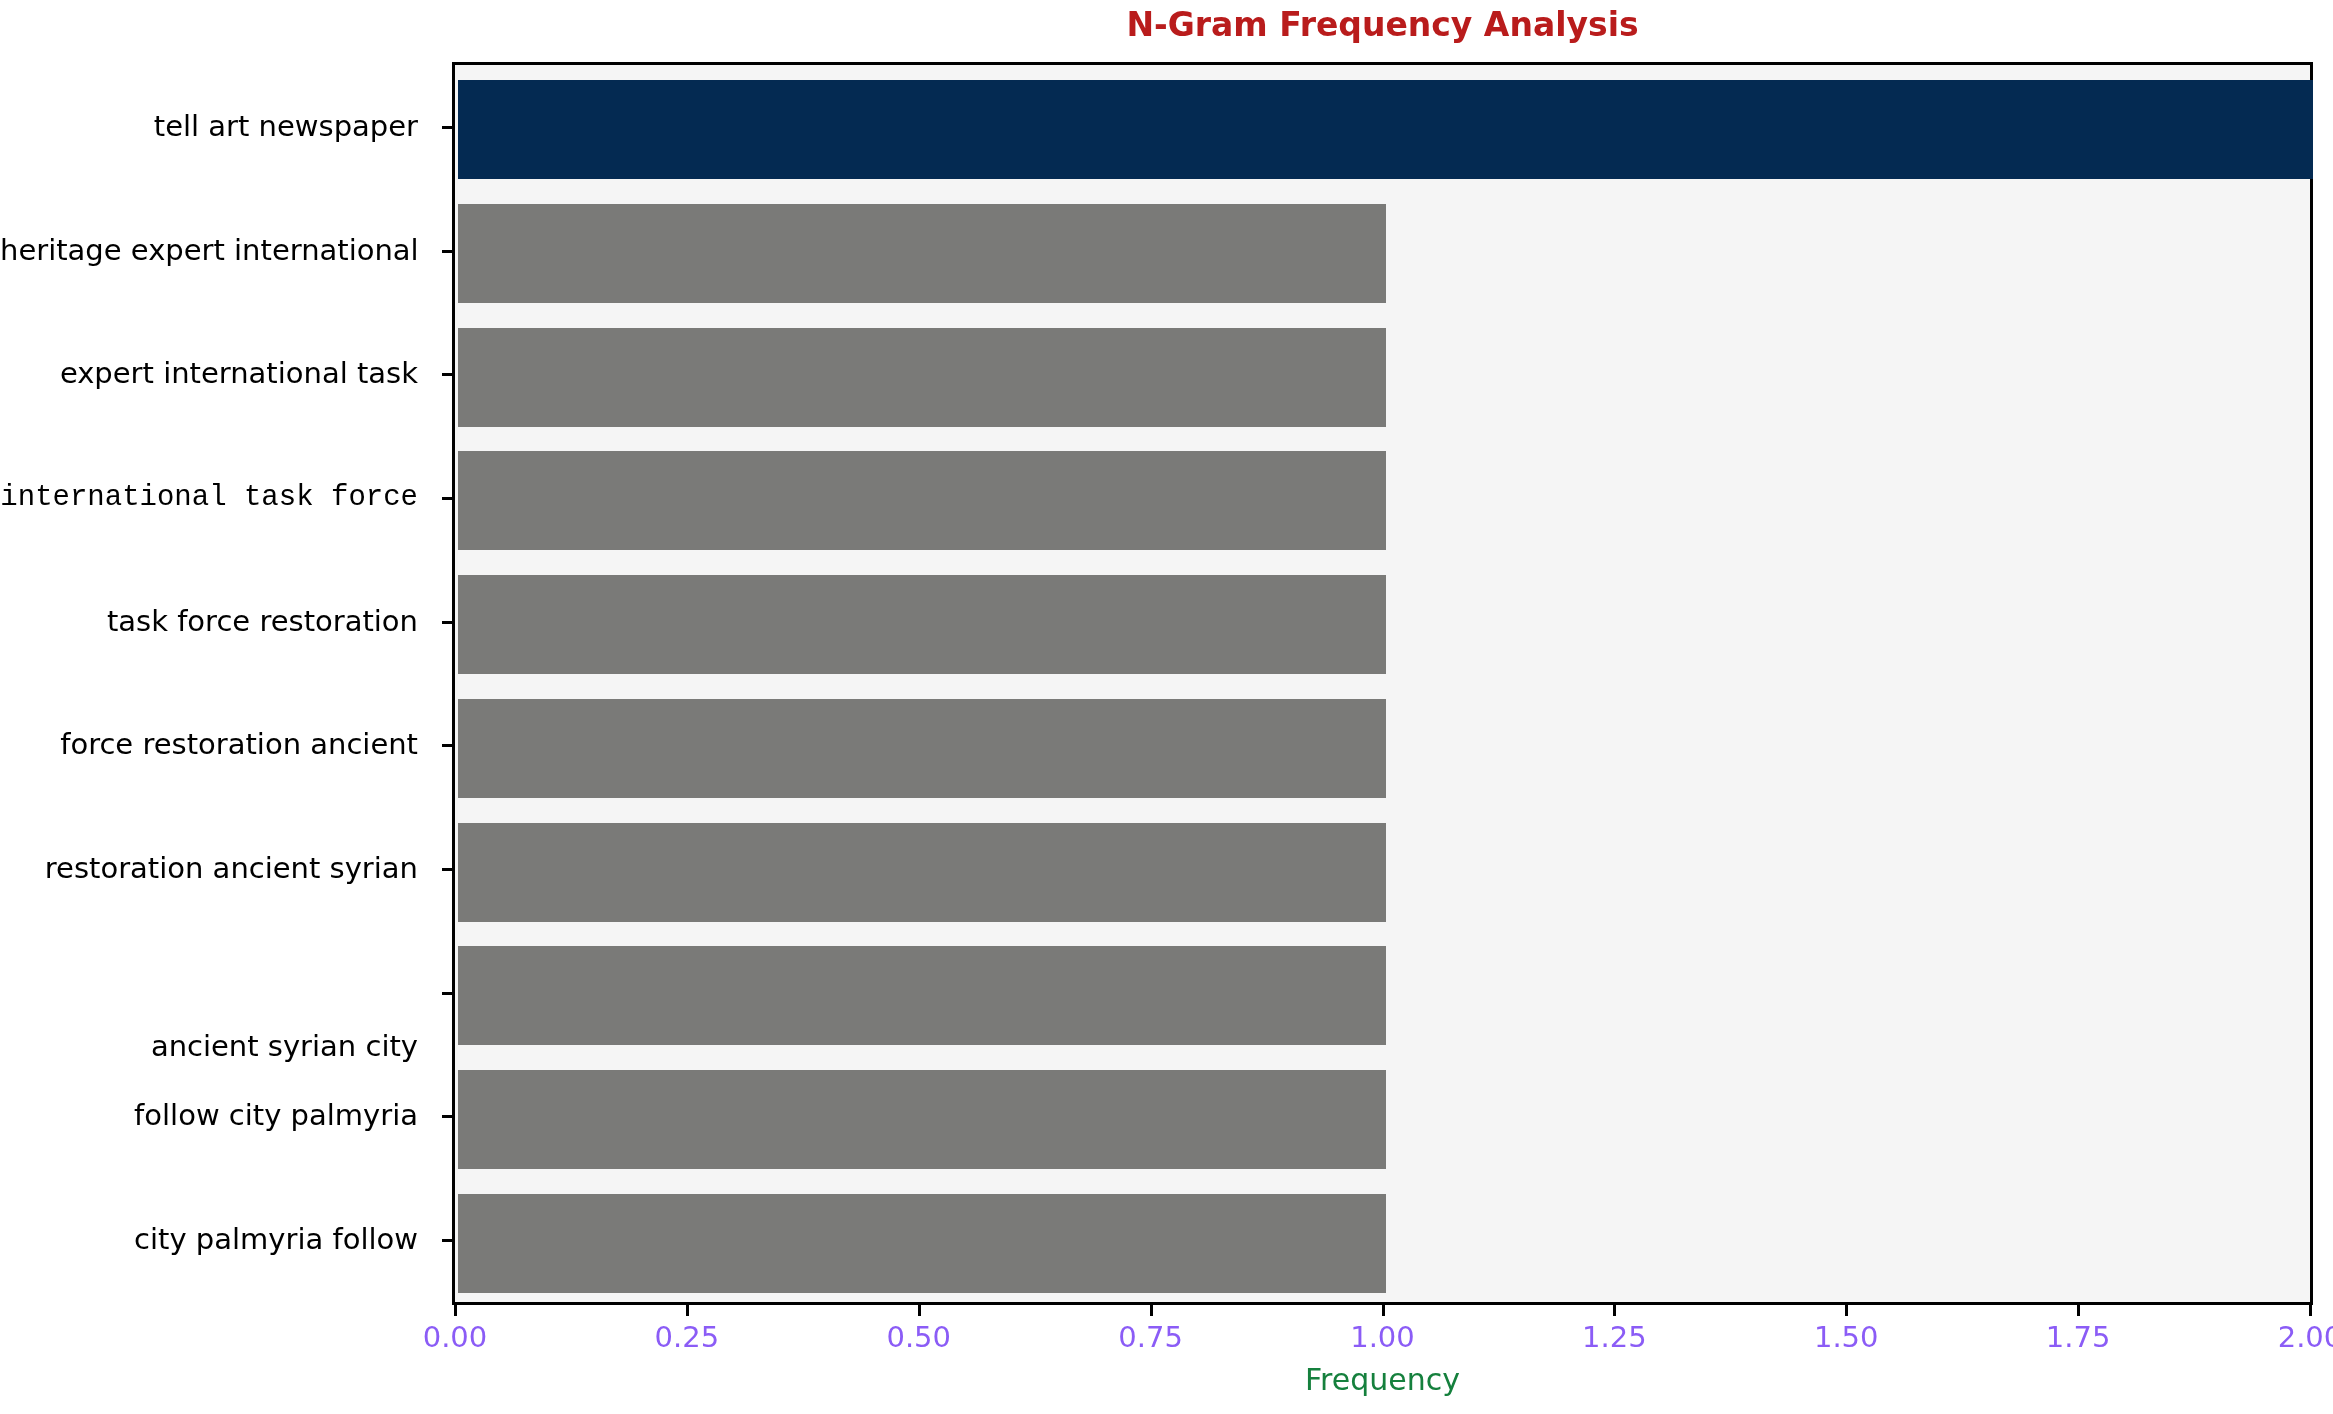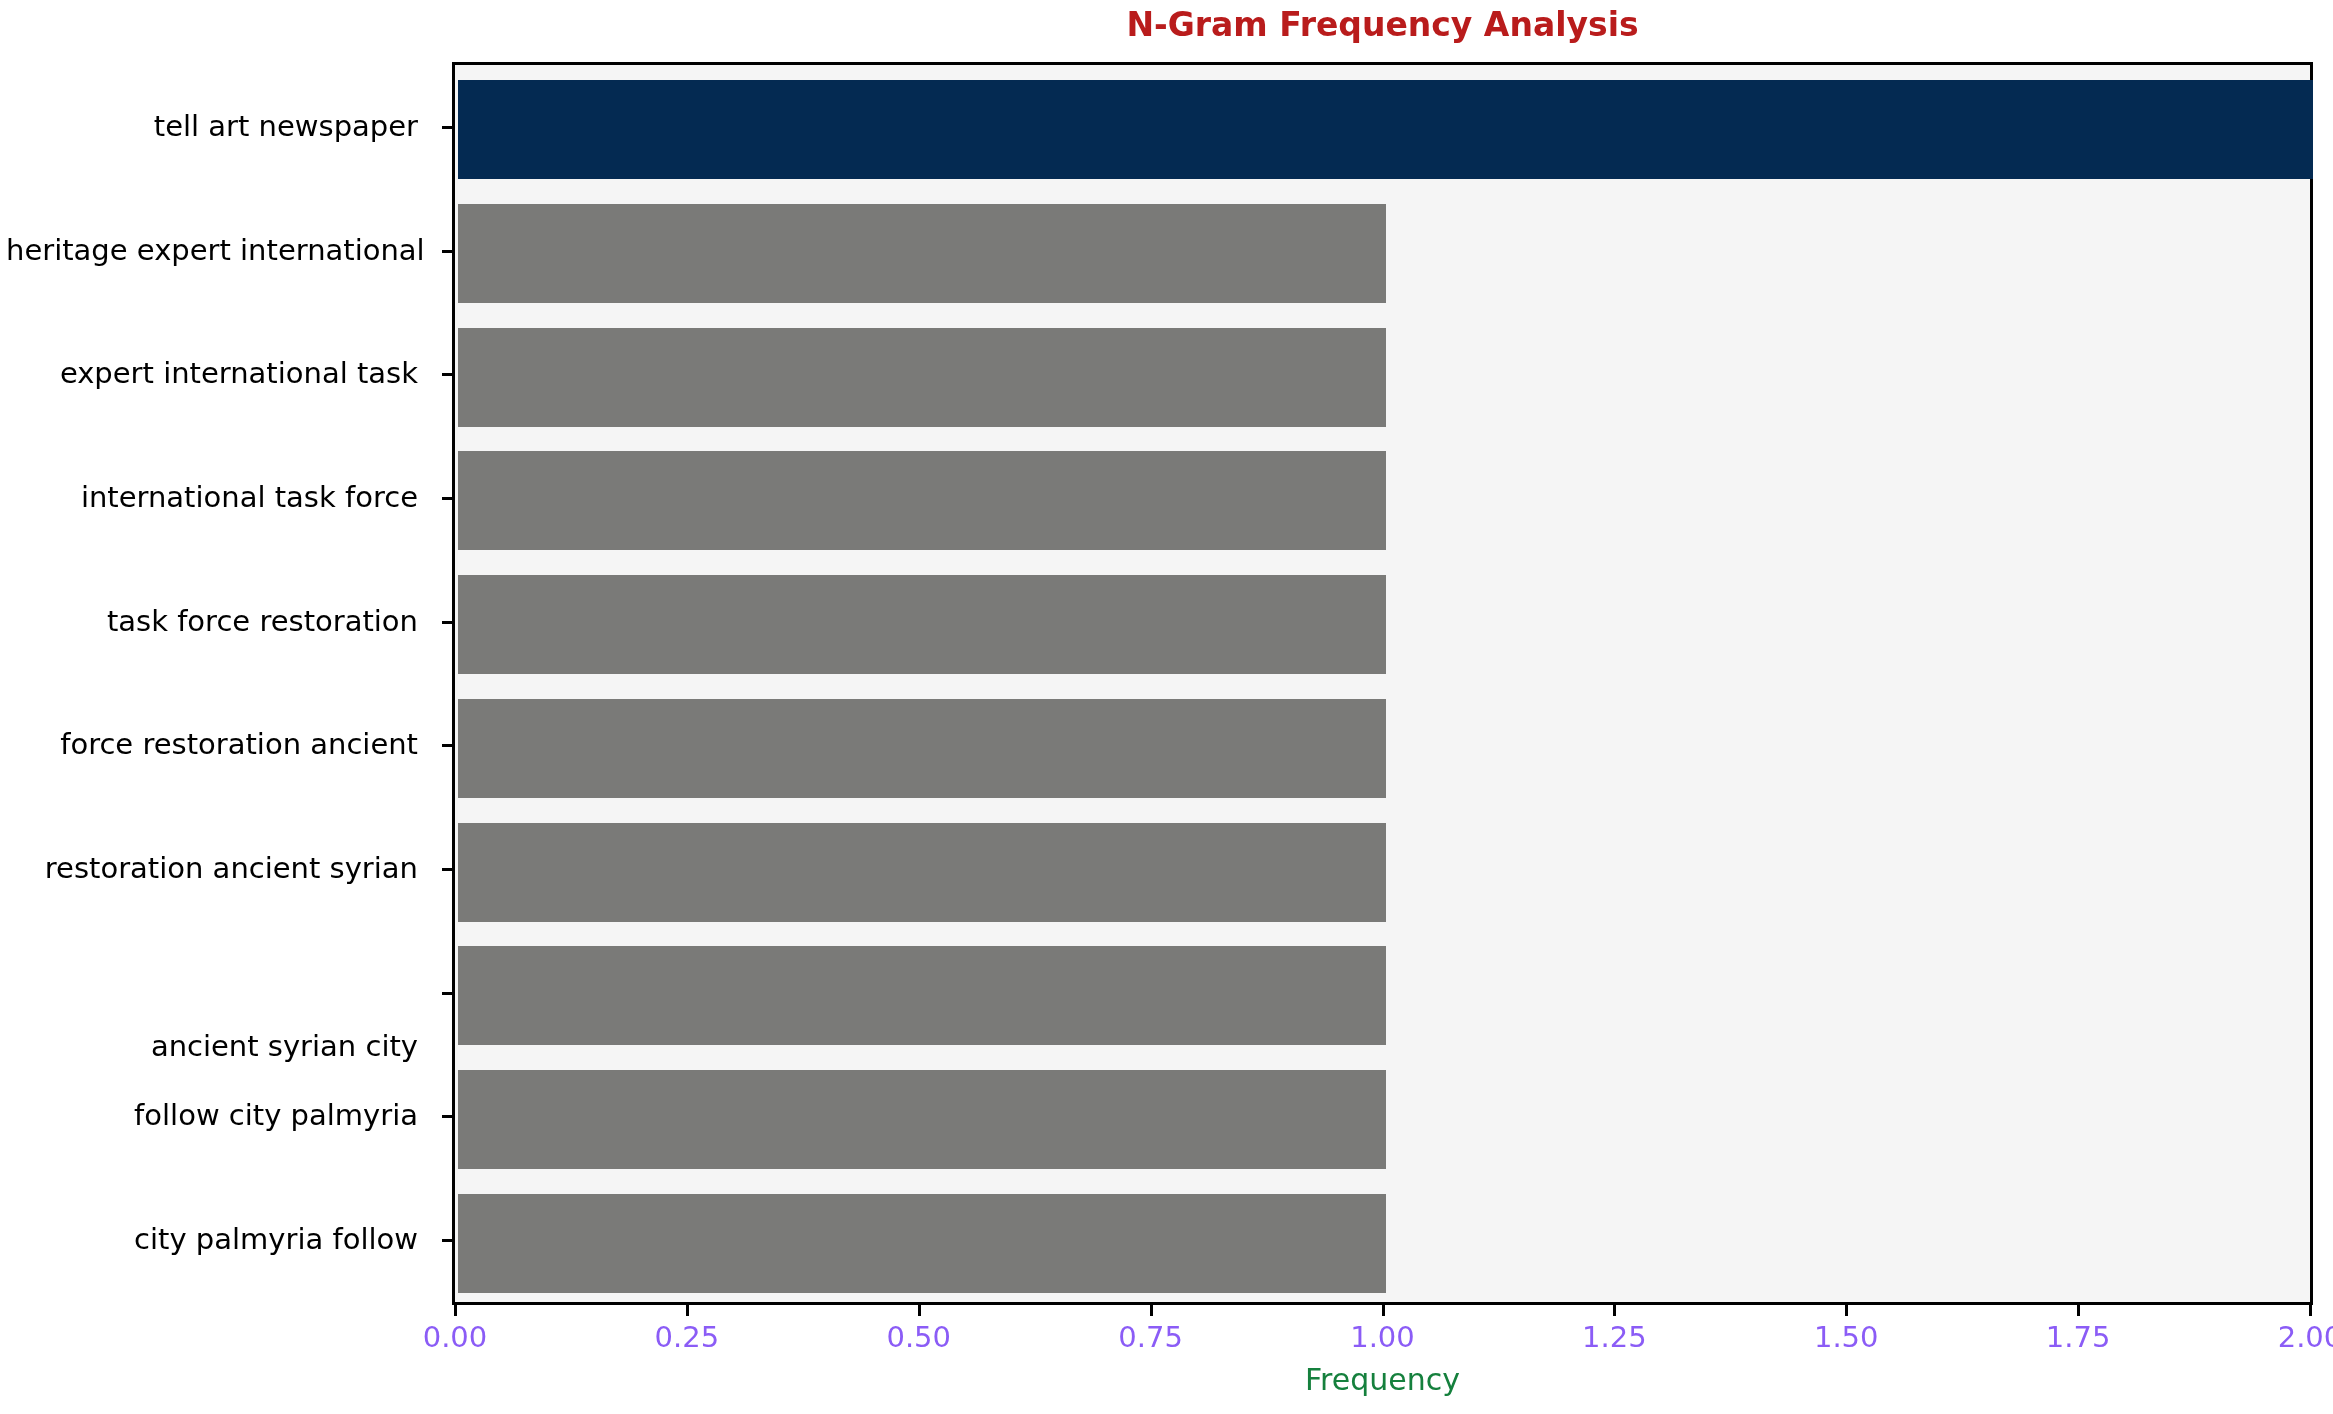--- a/index.html
+++ b/index.html
@@ -65,21 +65,20 @@
 
   
   .ytick {
     position: absolute;
     right: 2333px;           
     text-align: right;
     font-size: 29px;
     color: #000000;
     white-space: nowrap;
     line-height: 29px;
-    padding-left: 6px;
   }
   #ytick-layer {
     position: absolute;
     left: 0px;
     top: 62px;
     width: 436px;
     height: 1243px;
   }
   #ytick-layer .ytick {
     right: 0;
@@ -147,21 +146,21 @@
         <div class="bar" style="top: 881.27px; left: 3px; height: 98.96px; width: 927.5px; background: rgb(122, 122, 120);"></div>
         <div class="bar" style="top: 1004.97px; left: 3px; height: 98.96px; width: 927.5px; background: rgb(122, 122, 120);"></div>
         <div class="bar" style="top: 1128.67px; left: 3px; height: 98.96px; width: 927.5px; background: rgb(122, 122, 120);"></div>
       </div>
   </div>
 
   <div id="ytick-layer">
       <div class="ytick" style="top: 49.85px; padding-right: 18px; box-sizing: border-box;">tell art newspaper</div>
       <div class="ytick" style="top: 173.55px; padding-right: 18px; box-sizing: border-box;">heritage expert international</div>
       <div class="ytick" style="top: 297.25px; padding-right: 18px; box-sizing: border-box;">expert international task</div>
-      <div class="ytick" style="top: 420.95px; padding-right: 18px; box-sizing: border-box;">international task force</div>
+      <div class="ytick" style="top: 420.95px; padding-right: 18px; box-sizing: border-box; font-family: Liberation Mono, monospace;">international task force</div>
       <div class="ytick" style="top: 544.65px; padding-right: 18px; box-sizing: border-box;">task force restoration</div>
       <div class="ytick" style="top: 668.35px; padding-right: 18px; box-sizing: border-box;">force restoration ancient</div>
       <div class="ytick" style="top: 792.05px; padding-right: 18px; box-sizing: border-box;">restoration ancient syrian</div>
       <div class="ytick" style="top: 970px; padding-right: 18px; box-sizing: border-box;">ancient syrian city</div>
       <div class="ytick" style="top: 1039.45px; padding-right: 18px; box-sizing: border-box;">follow city palmyria</div>
       <div class="ytick" style="top: 1163.15px; padding-right: 18px; box-sizing: border-box;">city palmyria follow</div>
     </div>
   <div id="ytickmark-layer">
       <div class="ytickmark" style="top: 125.85px;"></div>
       <div class="ytickmark" style="top: 249.55px;"></div>

